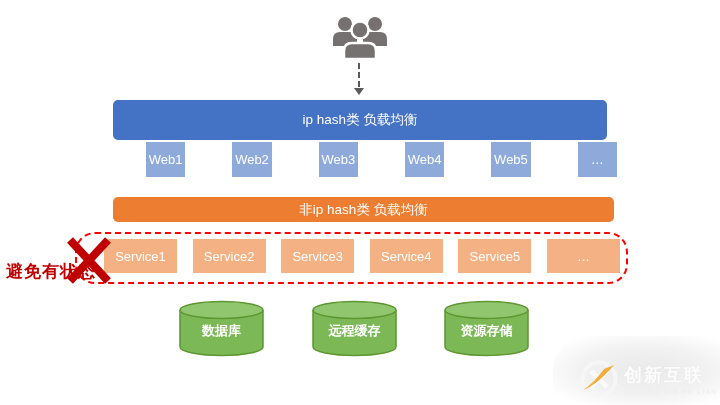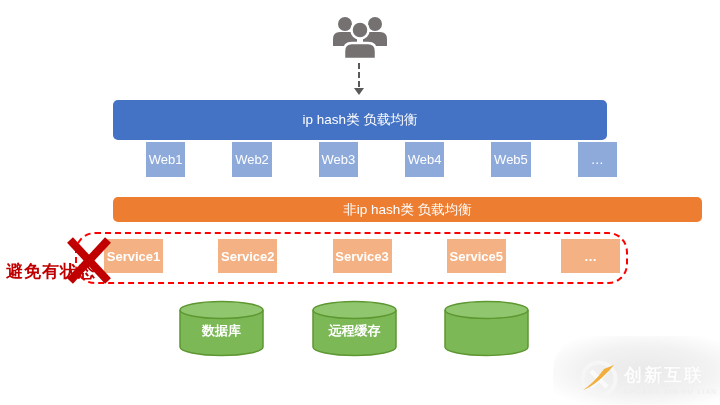--- a/index.html
+++ b/index.html
@@ -16,30 +16,30 @@
   
   .arrow-line{left:358px;top:63px;height:24px;width:0;border-left:2px dashed #595959;}
   .arrow-head{left:354px;top:88px;width:0;height:0;
     border-left:5px solid transparent;border-right:5px solid transparent;
     border-top:7px solid #595959;}
 
   
   .lb-bar{height:40px;border-radius:5px;display:flex;align-items:center;justify-content:center;
     color:#ffffff;font-size:13.5px;}
   .lb-blue{left:113px;top:100px;width:494px;background:#4472C4;}
-  .lb-orange{left:113px;top:197px;width:589px;height:25px;background:#ED7D31;}
+  .lb-orange{left:113px;top:197px;width:501px;height:25px;background:#ED7D31;}
 
   
   .row{display:flex;justify-content:space-between;}
   .web-row{left:99px;top:142px;width:518px;height:35px;}
   .service-row{left:104px;top:239px;width:516px;height:34px;}
   .node{display:flex;align-items:center;justify-content:center;
     color:#ffffff;font-size:13px;}
   .node.web{width:76px;height:35px;background:#8EAADB;margin-left:47px;}
-  .node.service{width:59px;height:34px;background:#F4B183;font-weight:bold;}
+  .node.service{width:73px;height:34px;background:#F4B183;}
 
   
   .stateless-frame{left:75px;top:232px;width:549px;height:48px;
     border:2px dashed #FF0000;border-radius:20px;}
   .x-mark{left:63px;top:237px;width:52px;height:47px;}
   .avoid-label{left:6px;top:260px;color:#C00000;font-size:17px;font-weight:bold;
     letter-spacing:1px;white-space:nowrap;text-align:right;}
 
   
   .cyl{width:87px;height:58px;}
@@ -90,20 +90,21 @@
   <div class="node web">…</div>
 </div>
 
 <div class="abs lb-bar lb-orange">非ip hash类 负载均衡</div>
 
 <div class="abs stateless-frame"></div>
 <div class="abs row service-row">
   <div class="node service">Service1</div>
   <div class="node service">Service2</div>
   <div class="node service">Service3</div>
+  <div class="node service">Service4</div>
   <div class="node service">Service5</div>
   <div class="node service">…</div>
 </div>
 
 <div class="abs x-mark">
   <svg width="52" height="47" viewBox="0 0 52 47">
     <line x1="7" y1="3" x2="45" y2="44" stroke="#C00000" stroke-width="8"></line>
     <line x1="45" y1="3" x2="7" y2="44" stroke="#C00000" stroke-width="8"></line>
   </svg>
 </div>
@@ -121,20 +122,21 @@
     <path d="M2,10 L2,47 A41.5,8.5 0 0 0 85,47 L85,10" fill="#7CB956" stroke="#5E9732" stroke-width="1.5"></path>
     <ellipse cx="43.5" cy="10" rx="41.5" ry="8.5" fill="#8FC66E" stroke="#5E9732" stroke-width="1.5"></ellipse>
   </svg>
   <span class="cyl-label">远程缓存</span>
 </div>
 <div class="abs cyl cyl3">
   <svg width="87" height="58" viewBox="0 0 87 58">
     <path d="M2,10 L2,47 A41.5,8.5 0 0 0 85,47 L85,10" fill="#7CB956" stroke="#5E9732" stroke-width="1.5"></path>
     <ellipse cx="43.5" cy="10" rx="41.5" ry="8.5" fill="#8FC66E" stroke="#5E9732" stroke-width="1.5"></ellipse>
   </svg>
+  <span class="cyl-label">资源存储</span>
 </div>
 
 <div class="abs wm-blob"></div>
 <div class="abs wm-icon">
   <svg width="42" height="42" viewBox="0 0 42 42">
     <circle cx="21" cy="21" r="16.5" fill="none" stroke="#f6f6f6" stroke-width="4"></circle>
     <path d="M13,13 L21,21 L13,29" fill="none" stroke="#fafafa" stroke-width="4.5"></path>
     <path d="M29,13 L21,21 L29,29" fill="none" stroke="#fafafa" stroke-width="4.5"></path>
     <path d="M5,32 Q19,27 36,7 L26,11 Q16,25 5,32 Z" fill="#F2AE3C"></path>
   </svg>

